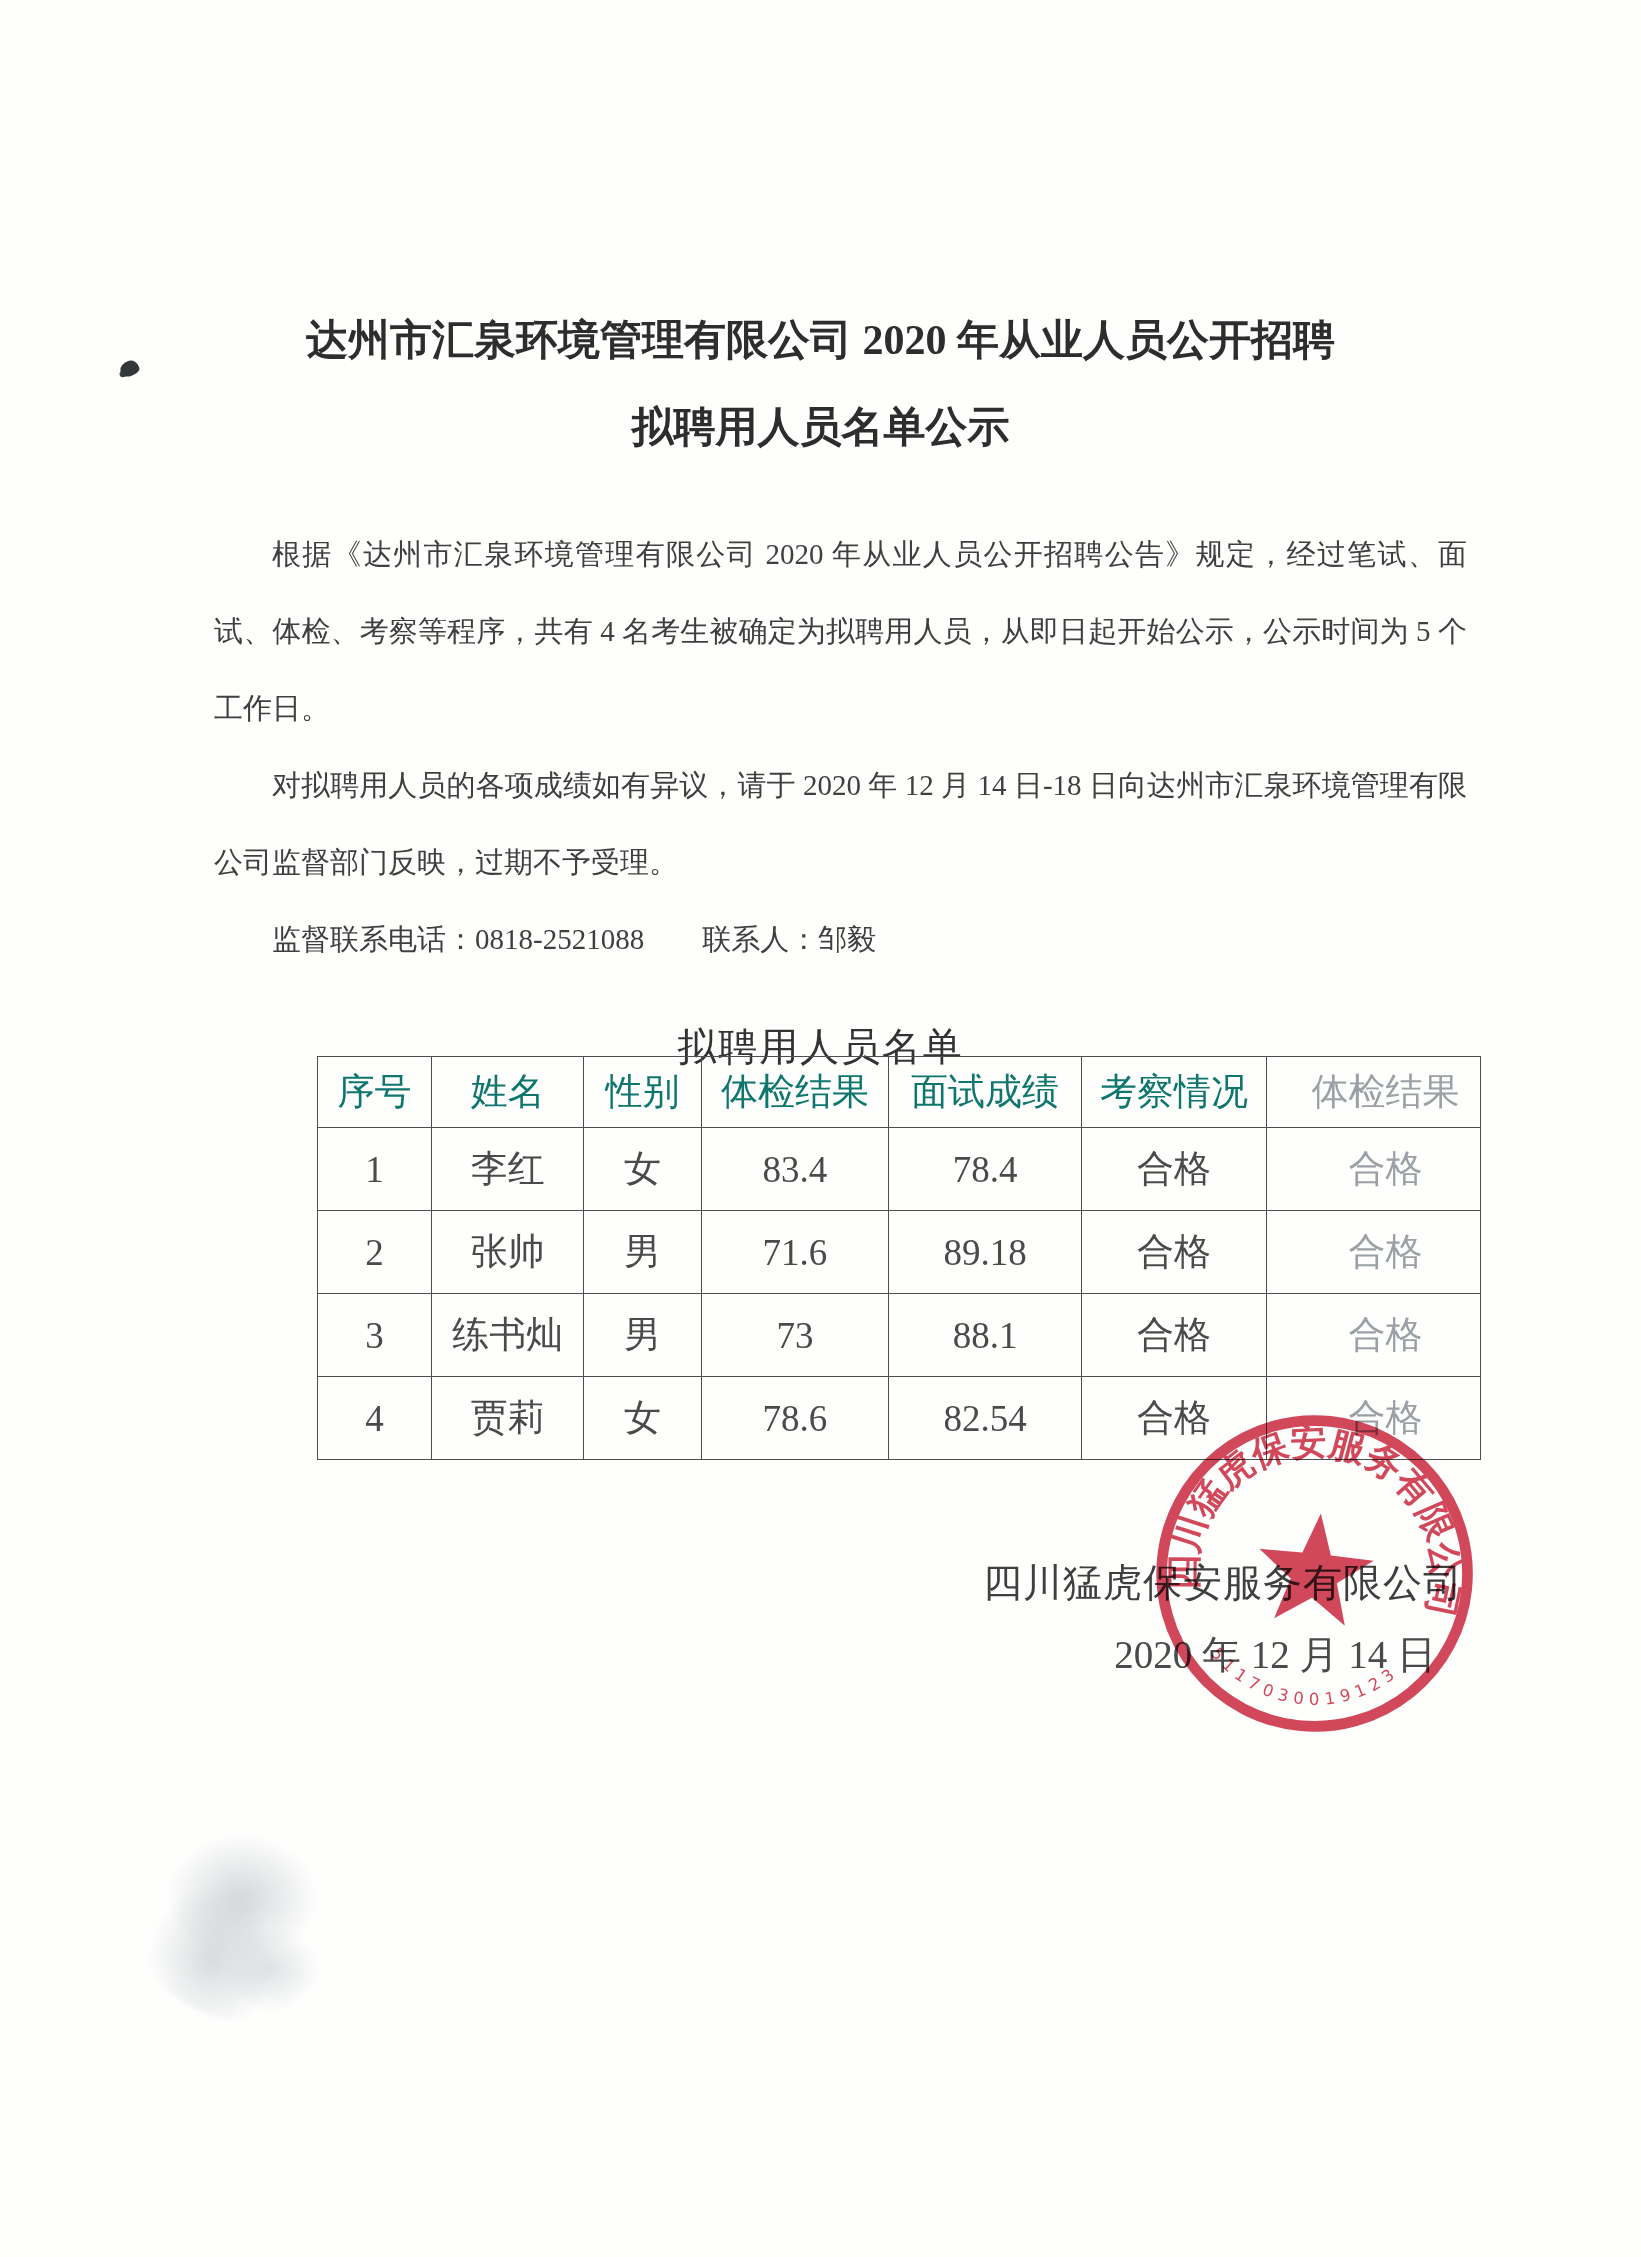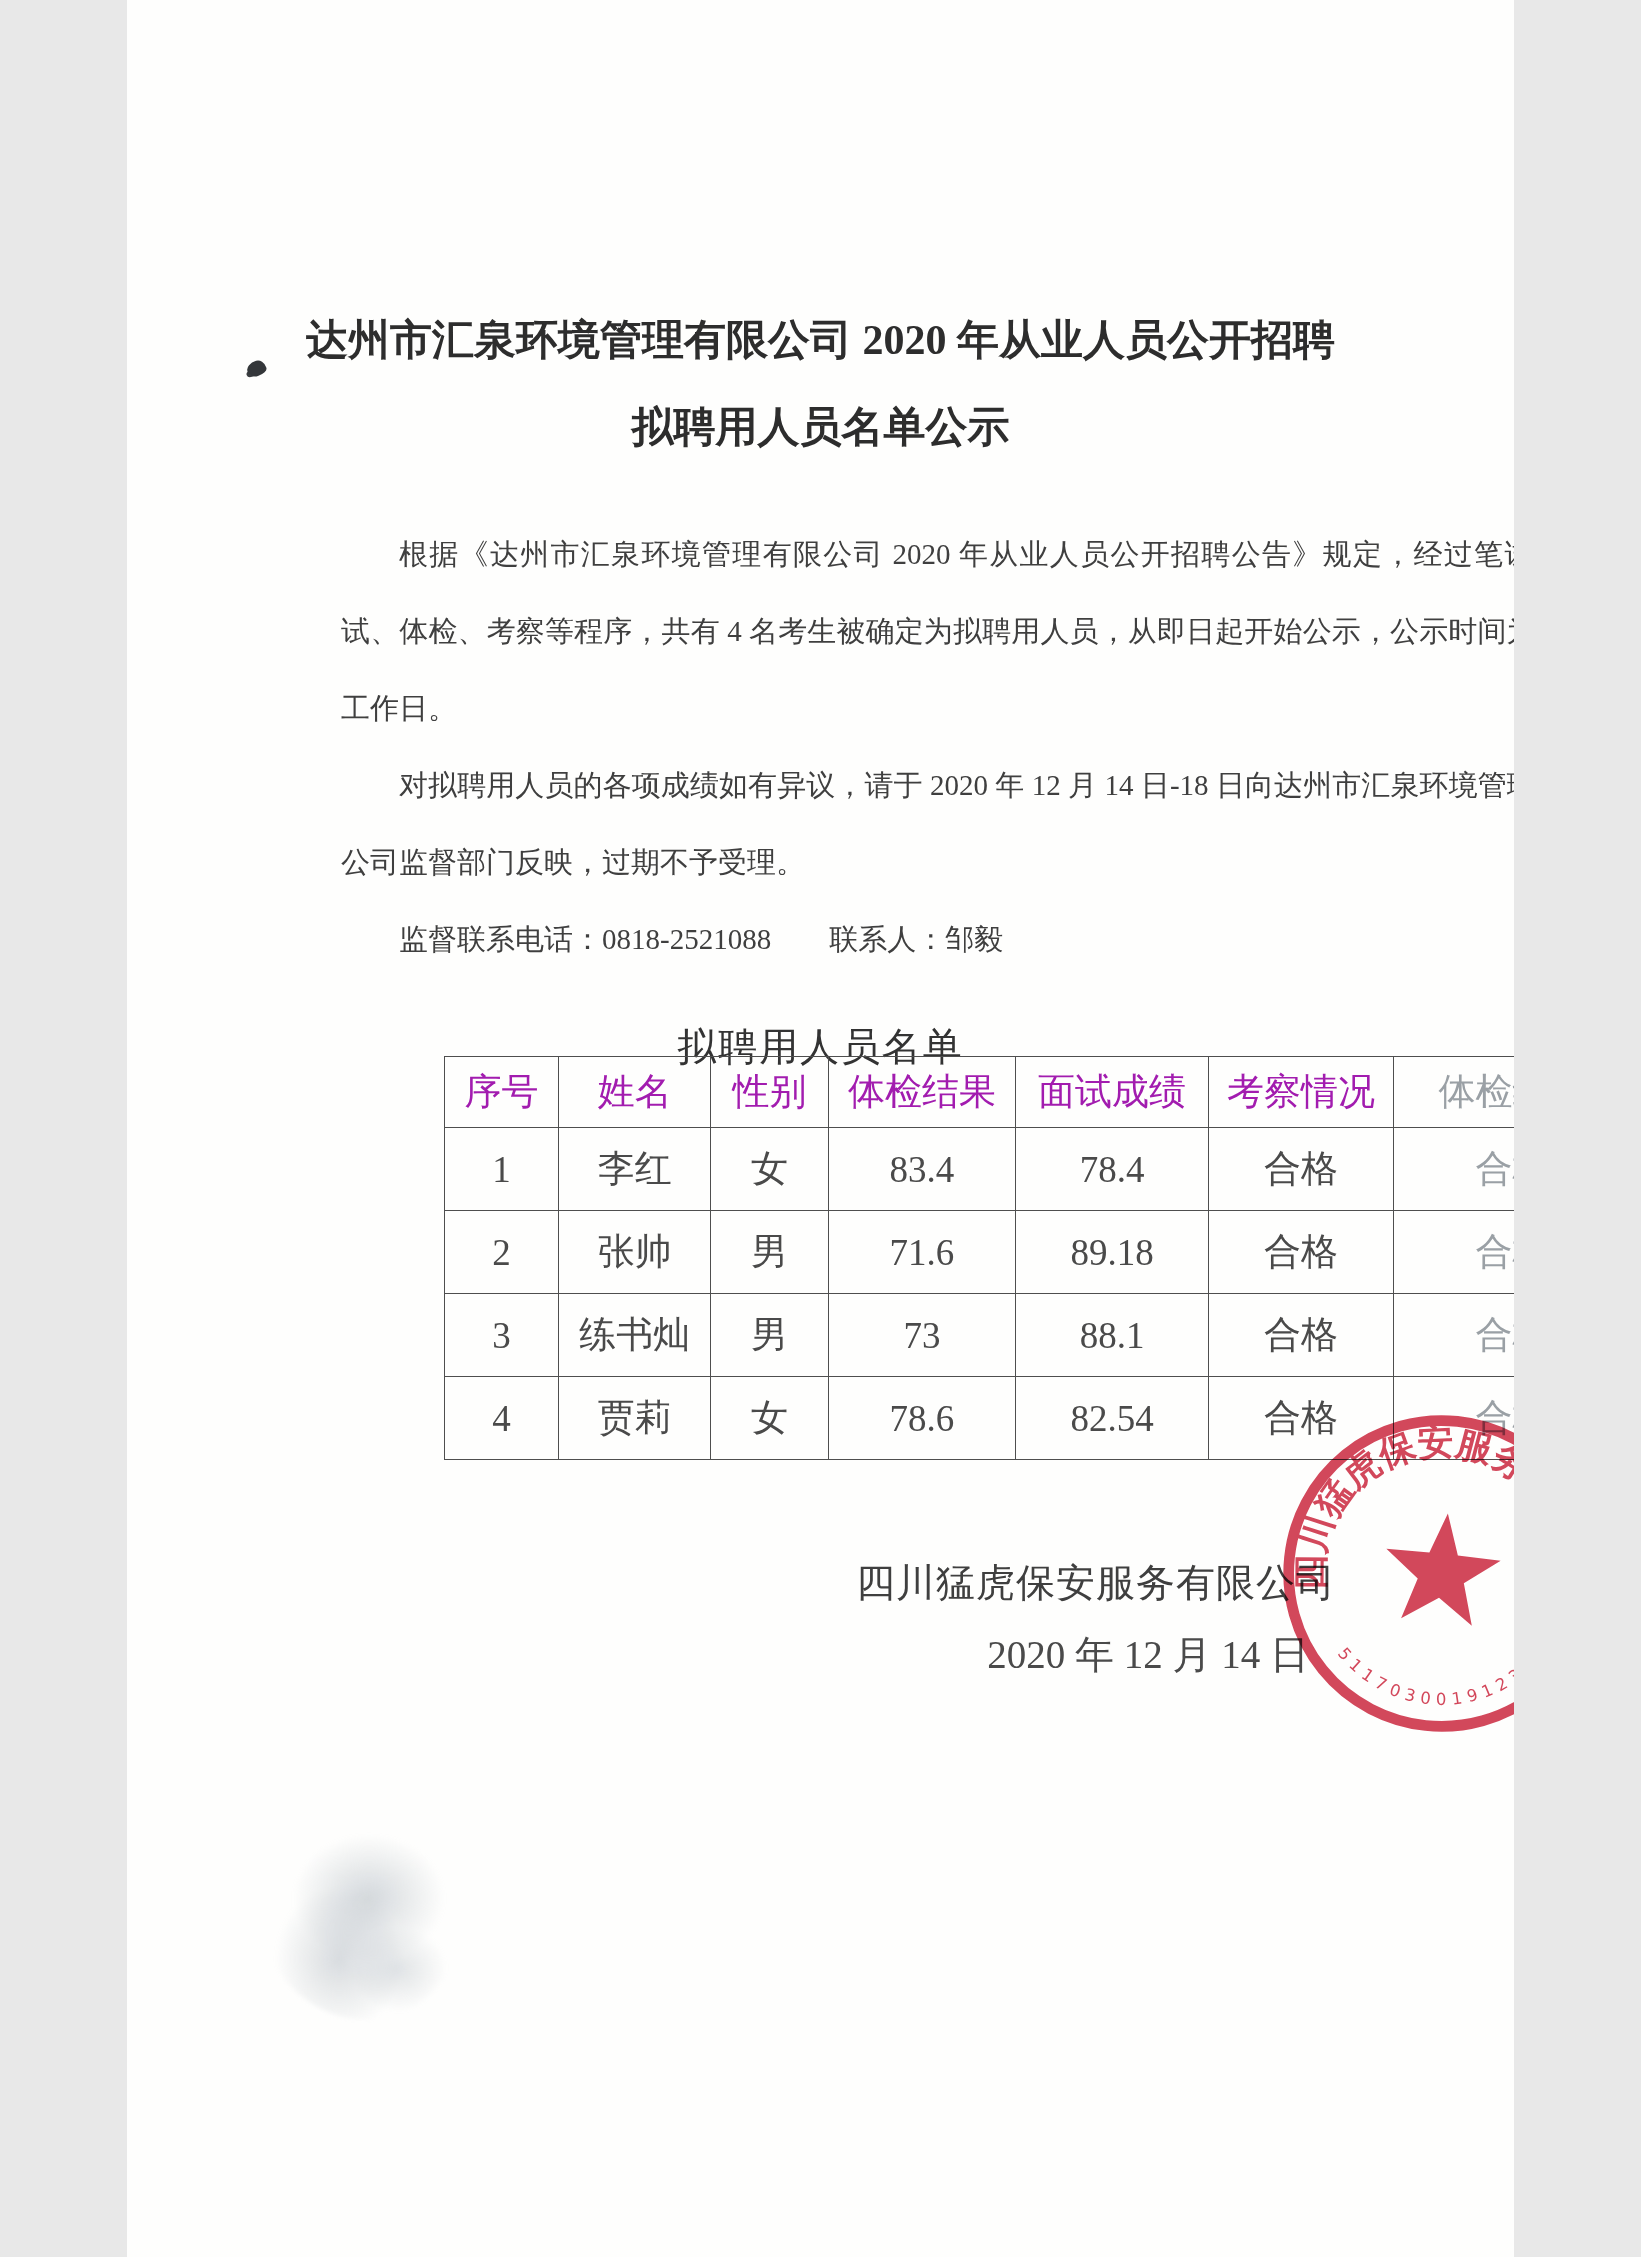--- a/index.html
+++ b/index.html
@@ -1,18 +1,18 @@
 <!DOCTYPE html>
 <html><head>
 <meta charset="utf-8">
 <style>
   html,body { margin:0; padding:0; background:#e8e8e8; }
   .page {
     position:relative;
-    width:1387px; height:2257px;
+    width:1641px; height:2257px;
     margin:0 auto;
     background:#fefefdff;
     font-family:"Liberation Serif","DejaVu Serif",serif;
     color:#3d3d3d;
     overflow:hidden;
   }
   
   .title-block {
     position:absolute; top:297px; left:0; width:100%;
     text-align:center; font-weight:bold; color:#2d2d2d;
@@ -32,21 +32,21 @@
   }
   
   .roster-table-wrap { position:absolute; left:317px; top:1056px; width:1164px; }
   table.roster {
     width:100%; border-collapse:collapse; table-layout:fixed;
     font-size:37px; color:#4a4a4a; text-align:center;
   }
   table.roster th, table.roster td {
     border:1.9px solid #4e4e4e; padding:0; font-weight:normal;
   }
-  table.roster thead th { height:70px; color:#a21caf; }
+  table.roster thead th { height:70px; color:#0f766e; }
   table.roster tbody td { height:82px; }
   table.roster .faded { color:#9aa0a5;padding-left:24px; }
   
   .signature-company {
     position:absolute; top:1556px; right:178px;
     font-size:39px; color:#3f3f3f; letter-spacing:1px;
   }
   .signature-date {
     position:absolute; top:1628px; right:205px;
     font-size:39px; color:#4a4a4a;

